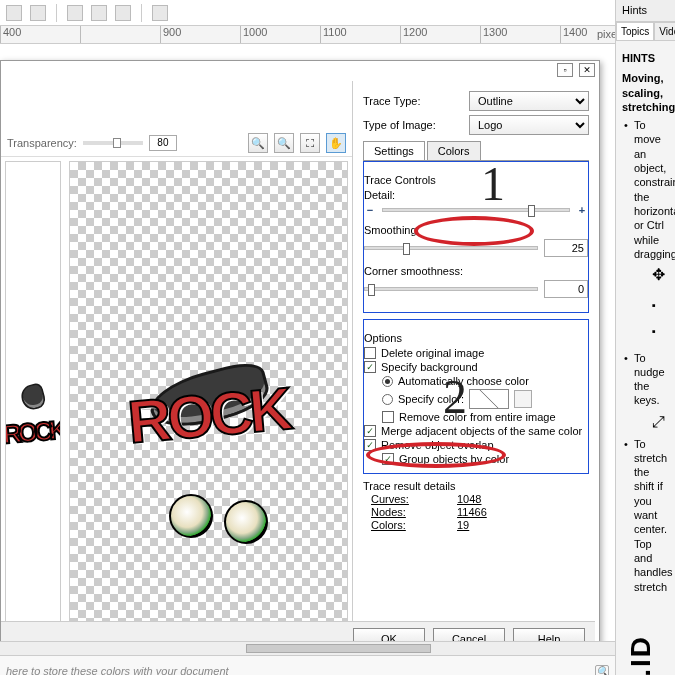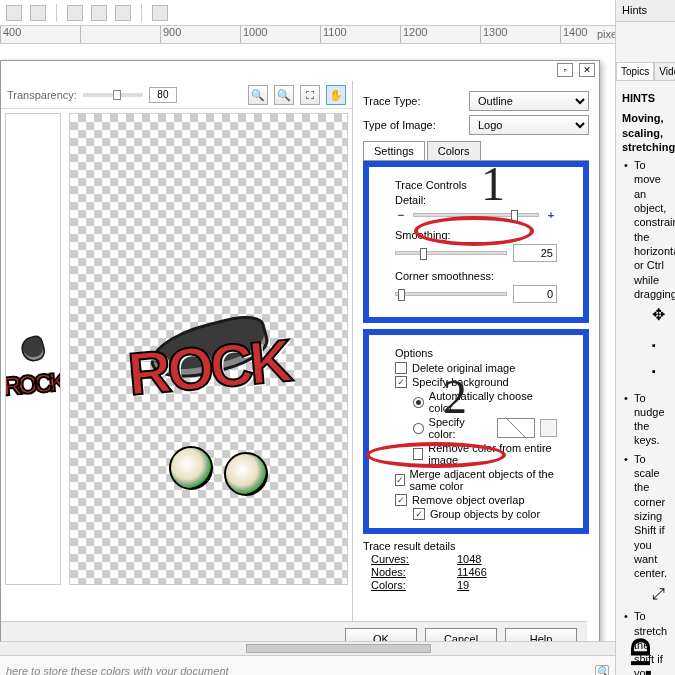--- a/index.html
+++ b/index.html
@@ -5,38 +5,38 @@
 * { box-sizing: border-box; margin: 0; padding: 0; font-family: "Segoe UI", Tahoma, sans-serif; font-size: 11px; }
 body { width: 675px; height: 675px; overflow: hidden; background: #fff; position: relative; color: #000; }
 .topbar { height: 26px; border-bottom: 1px solid #ccc; display: flex; align-items: center; gap: 8px; padding: 0 6px; }
 .topbar .icon { width: 16px; height: 16px; background: #e8e8e8; border: 1px solid #bbb; }
 .topbar .sep { width: 1px; height: 18px; background: #ccc; margin: 0 2px; }
 .ruler { height: 18px; background: #f4f4f4; border-bottom: 1px solid #ccc; display: flex; overflow: hidden; font-size: 9px; color: #666; position: relative; }
 .ruler .tick { flex: 0 0 80px; border-left: 1px solid #bbb; padding-left: 2px; height: 100%; }
 .ruler .unit { position: absolute; right: 50px; top: 2px; }
 .rightpanel { position: absolute; right: 0; top: 0; width: 60px; height: 675px; border-left: 1px solid #ccc; background: #f4f4f4; }
 .rightpanel .hintsbar { height: 22px; border-bottom: 1px solid #ccc; padding: 4px 6px; background: #eee; }
-.rightpanel .tabs { display: flex; border-bottom: 1px solid #ccc; margin-top: 40px; }
+.rightpanel .tabs { display: flex; border-bottom: 1px solid #ccc; }
 .rightpanel .tab { flex: 1; padding: 3px 4px; border: 1px solid #ccc; border-bottom: none; background: #fff; font-size: 10px; }
 .rightpanel .tab.inactive { background: #eee; }
 .hints-body { padding: 6px; font-size: 10px; line-height: 1.3; }
 .hints-body h4 { font-size: 11px; margin: 4px 0 6px; }
 .hints-body b { font-weight: bold; text-align: right; }
 .hints-body p { margin: 4px 0; }
 .hints-body ul { list-style: none; padding-left: 4px; }
 .hints-body li { margin: 4px 0; padding-left: 8px; position: relative; }
 .hints-body li:before { content: "•"; position: absolute; left: -2px; }
 .watermark { position: absolute; right: 18px; bottom: 40px; transform: rotate(-90deg); transform-origin: right bottom; font-size: 28px; font-weight: 900; letter-spacing: 2px; font-family: Arial Black, sans-serif; }
 .move-icon { margin-left: 30px; font-size: 16px; }
 .dialog { position: absolute; left: 0; top: 60px; width: 600px; height: 600px; background: #fff; border: 1px solid #999; box-shadow: 2px 2px 6px rgba(0,0,0,0.3); }
 .dialog-titlebar { height: 20px; display: flex; justify-content: flex-end; padding: 2px 4px; gap: 6px; }
 .win-btn { width: 16px; height: 14px; border: 1px solid #888; background: #fdfdfd; font-size: 9px; line-height: 12px; text-align: center; }
 .dialog-body { display: flex; height: 550px; }
 .leftside { width: 360px; border-right: 1px solid #ccc; }
-.toolbar2 { height: 28px; display: flex; align-items: center; padding: 0 6px; gap: 6px; border-bottom: 1px solid #ddd; }
+.toolbar2 { height: 28px; display: flex; align-items: center; padding: 0 6px; gap: 6px; border-bottom: 1px solid #ddd; margin-top: 48px; }
 .toolbar2 .lbl { color: #666; }
 .toolbar2 .slider { width: 60px; height: 4px; background: #ddd; position: relative; }
 .toolbar2 .slider .thumb { position: absolute; top: -3px; left: 30px; width: 8px; height: 10px; background: #fff; border: 1px solid #888; }
 .toolbar2 .valbox { width: 28px; height: 16px; border: 1px solid #aaa; font-size: 10px; text-align: center; line-height: 14px; }
 .toolbar2 .spacer { flex: 1; }
 .toolbar2 .btn { width: 20px; height: 20px; border: 1px solid #aaa; background: linear-gradient(#fff,#e8e8e8); font-size: 11px; text-align: center; line-height: 18px; }
 .toolbar2 .btn.active { border-color: #5a9bd4; background: #dceaf5; }
 .preview-row { display: flex; height: 480px; }
 .preview { flex: 1; border: 1px solid #ccc; margin: 4px; position: relative; overflow: hidden; }
 .checker { background-image: linear-gradient(45deg,#ccc 25%,transparent 25%),linear-gradient(-45deg,#ccc 25%,transparent 25%),linear-gradient(45deg,transparent 75%,#ccc 75%),linear-gradient(-45deg,transparent 75%,#ccc 75%); background-size: 16px 16px; background-position: 0 0,0 8px,8px -8px,-8px 0; }
@@ -45,37 +45,37 @@
 .rocktext { position: absolute; font-size: 60px; font-weight: 900; font-family: Impact, sans-serif; color: #c93030; -webkit-text-stroke: 2px #000; letter-spacing: -4px; transform: rotate(-5deg); text-shadow: 2px 2px 0 #fff; }
 .eyeball { position: absolute; width: 44px; height: 44px; border-radius: 50%; background: radial-gradient(circle at 40% 40%, #fff 0%, #e8e0c0 45%, #8a8 60%, #3a3 70%, #000 72%); border: 2px solid #000; }
 .rightside { flex: 1; padding: 6px 10px; }
 .form-row { display: flex; align-items: center; margin: 4px 0; gap: 6px; }
 .form-row label { width: 100px; }
 select, input[type=text] { border: 1px solid #999; background: linear-gradient(#fff,#eee); height: 20px; padding: 0 4px; font-size: 11px; }
 select { width: 120px; }
 .tabstrip { display: flex; border-bottom: 1px solid #999; margin-top: 6px; }
 .tabstrip .t { padding: 3px 10px; border: 1px solid #999; border-bottom: none; background: #fff; margin-right: 2px; }
 .tabstrip .t.inactive { background: #eee; }
-.group { border: 6px solid #1d4ed8; padding: 6px 26px; margin: 0 0 6px; }
+.group { border: 1px solid #1d4ed8; padding: 6px 0; margin: 0 0 6px; }
 .group-title { margin: 6px 0 3px; }
 .slider-row { display: flex; align-items: center; gap: 6px; margin: 3px 0 8px; }
 .hslider { flex: 1; height: 4px; background: #ddd; position: relative; border: 1px solid #bbb; }
 .hslider .thumb { position: absolute; top: -4px; width: 7px; height: 12px; background: #fff; border: 1px solid #666; }
 .pm { width: 12px; height: 12px; font-weight: bold; color: #2a4a7a; text-align: center; }
 .numbox { width: 44px; height: 18px; border: 1px solid #aaa; text-align: right; padding: 0 3px; line-height: 16px; }
 .ckrow { display: flex; align-items: center; gap: 5px; margin: 2px 0; }
 .ck { width: 12px; height: 12px; border: 1px solid #666; background: #fff; display: inline-flex; align-items: center; justify-content: center; font-size: 9px; color: #1a5a1a; }
 .rd { width: 11px; height: 11px; border: 1px solid #666; border-radius: 50%; background: #fff; display: inline-flex; align-items: center; justify-content: center; }
 .rd .dot { width: 5px; height: 5px; border-radius: 50%; background: #333; }
 .indent { margin-left: 18px; }
 .colorbox { width: 40px; height: 20px; border: 1px solid #888; background: linear-gradient(45deg,#fff 48%,#888 50%,#fff 52%),linear-gradient(-45deg,#fff 48%,#888 50%,#fff 52%); background-size: 100% 100%; }
 .eyedrop { width: 18px; height: 18px; border: 1px solid #aaa; background: #f4f4f4; }
 .res-row { display: flex; gap: 36px; margin: 1px 8px; text-decoration: underline; }
 .res-row span:first-child { width: 50px; }
-.dialog-buttons { position: absolute; bottom: 4px; left: 0; right: 12px; height: 34px; border-top: 1px solid #ccc; display: flex; justify-content: flex-end; align-items: center; gap: 8px; padding: 0 10px; background: #f0f0f0; }
+.dialog-buttons { position: absolute; bottom: 4px; left: 0; right: 4px; height: 34px; border-top: 1px solid #ccc; display: flex; justify-content: flex-end; align-items: center; gap: 8px; padding: 0 10px; background: #f0f0f0; }
 .dlg-btn { width: 72px; height: 22px; border: 1px solid #888; background: linear-gradient(#fff,#e4e4e4); text-align: center; line-height: 20px; }
 .callout { position: absolute; border: 4px solid #d2232a; border-radius: 50%; pointer-events: none; }
 .callnum { position: absolute; font-size: 48px; font-weight: 400; color: #222; font-family: Georgia, serif; pointer-events: none; }
 .statusbar { position: absolute; left: 0; bottom: 0; right: 60px; height: 20px; border-top: 1px solid #ccc; font-size: 9px; color: #888; font-style: italic; padding: 9px 6px; background: #f8f8f8; display: flex; }
 .statusbar .zoom { margin-left: auto; width: 14px; height: 14px; border: 1px solid #aaa; border-radius: 2px; font-size: 10px; text-align: center; }
 .hscroll { position: absolute; left: 0; bottom: 20px; right: 60px; height: 14px; background: #eee; border-top: 1px solid #ccc; }
 .hscroll .bar { position: absolute; left: 40%; width: 30%; top: 2px; bottom: 2px; background: #ccc; border: 1px solid #aaa; }
 </style>
 </head>
 <body>
@@ -114,21 +114,20 @@
     <h4>HINTS</h4>
     <p><b>Moving, scaling, stretching</b></p>
     <ul>
       <li>To move an object, constrain the horizontal or Ctrl while dragging</li>
     </ul>
     <div class="move-icon">✥</div>
     <div style="margin:12px 0 12px 30px">▪</div>
     <div style="margin:12px 0 12px 30px">▪</div>
     <ul>
       <li>To nudge the keys.</li>
-      <li>To scale the corner sizing Shift if you want center.</li>
     </ul>
     <div class="move-icon">⤢</div>
     <ul>
       <li>To stretch the shift if you want center. Top and handles stretch</li>
     </ul>
   </div>
 </div>
 <div class="watermark">SABLON.WEB.ID</div>
 
 <div class="dialog">

